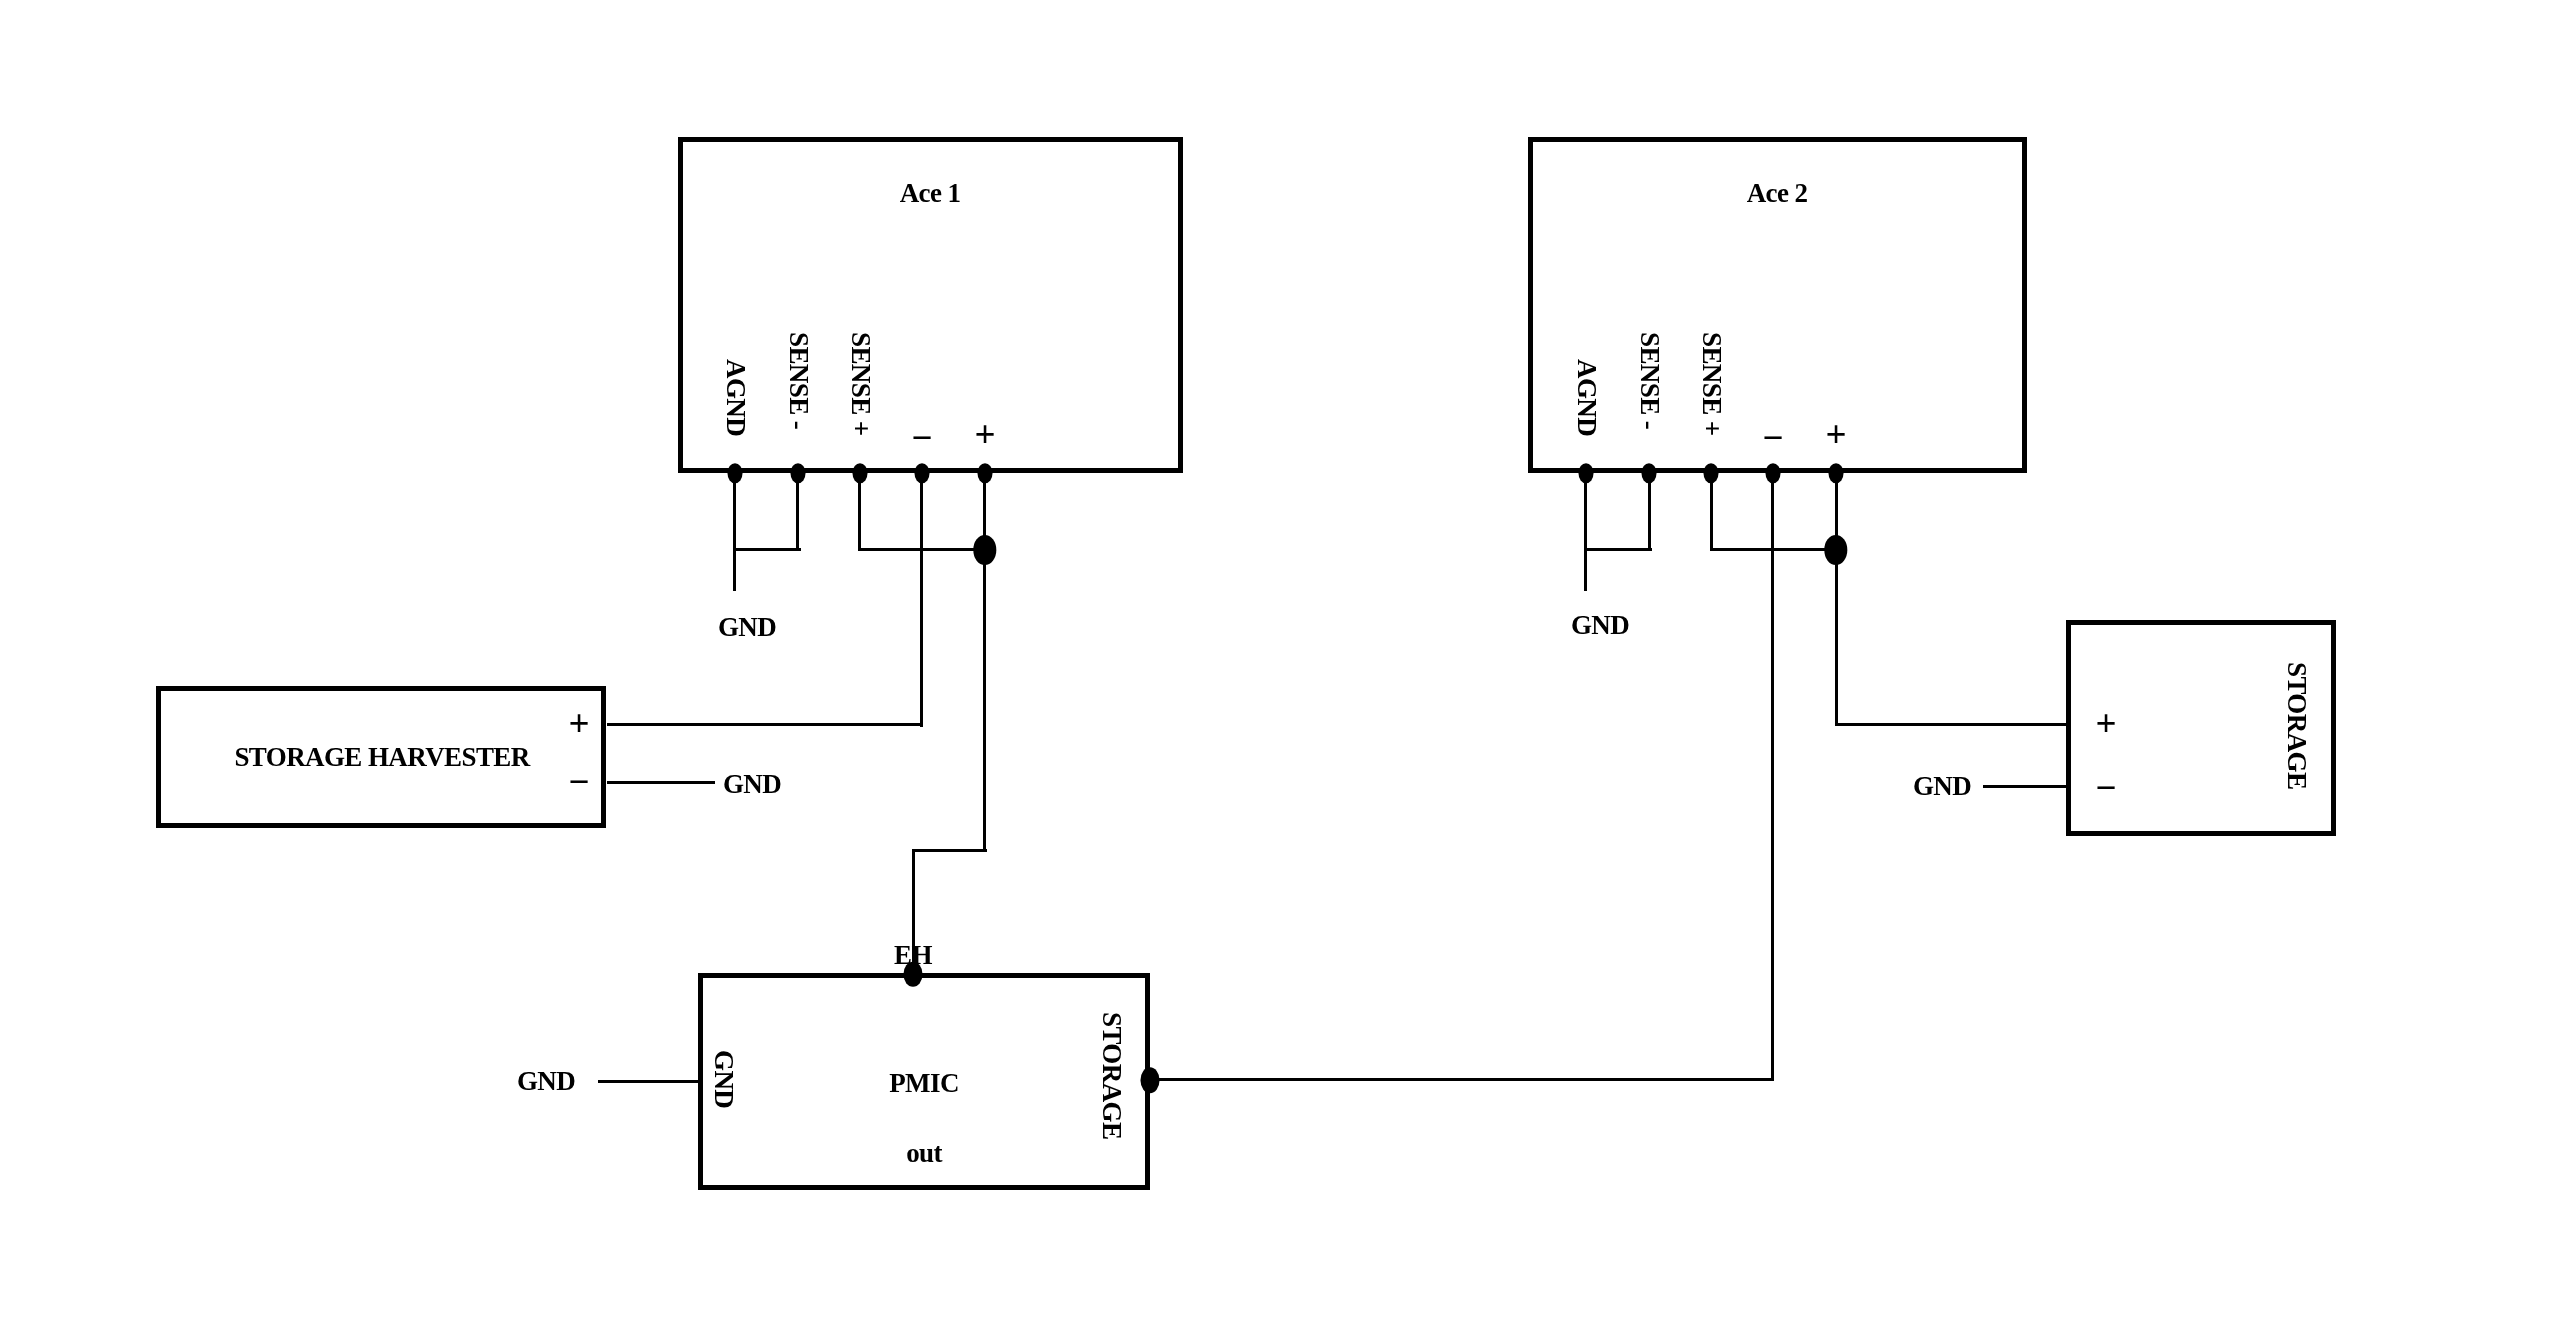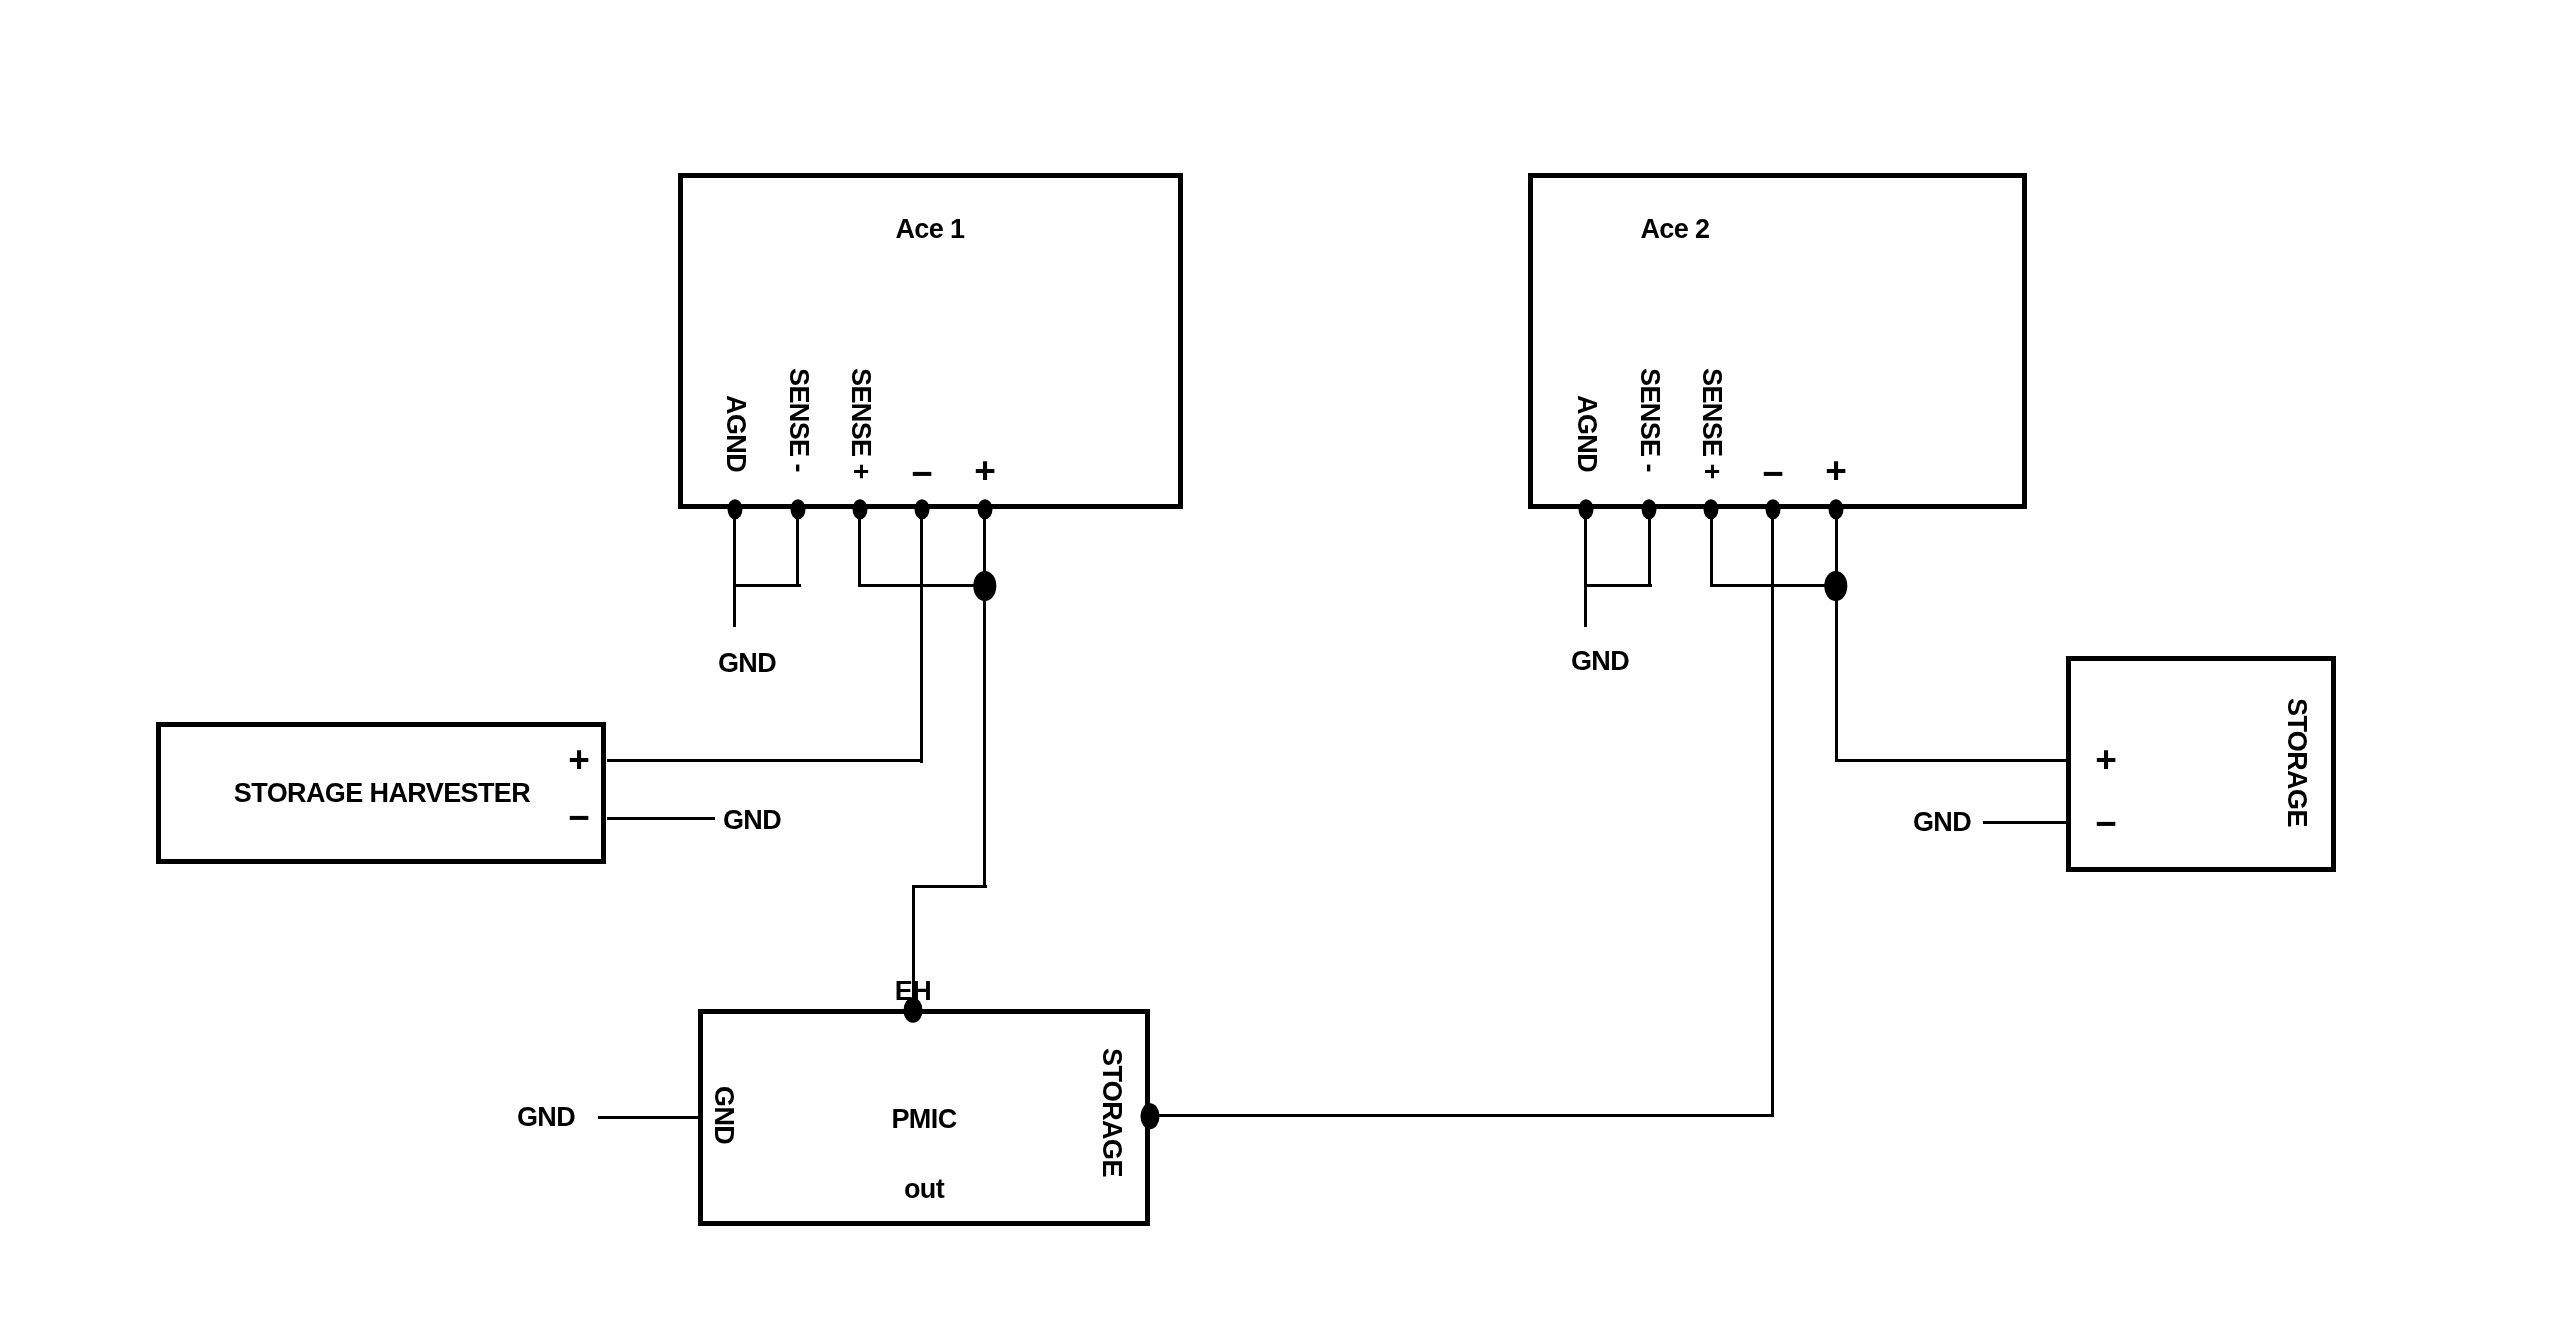--- a/index.html
+++ b/index.html
@@ -1,24 +1,23 @@
 <!DOCTYPE html>
 <html style="font-size:9px"><head>
 <meta charset="utf-8">
 <style>
   html, body { margin: 0; padding: 0; background: #ffffff; }
   #canvas {
     position: relative;
     width: 2576px;
     height: 1278px;
     background: #ffffff;
-    font-family: Liberation Sans, sans-serif;
+    font-family: Liberation Serif, serif;
     color: #000000;
     overflow: hidden;
-    margin-top: 36px;
   }
   .box {
     position: absolute;
     border: 5px solid #000000;
     background: #ffffff;
     box-sizing: border-box;
   }
   .wire { position: absolute; background: #000000; }
   .dot {
     position: absolute;
@@ -121,21 +120,21 @@
   <div class="sign" style="left:579px; top:781px;">−</div>
   <div class="lbl" style="left:752px; top:784px;">GND</div>
 
   <div class="lbl" style="left:913px; top:955px;">EH</div>
   <div class="vlbl" style="left:723px; top:1050px;">GND</div>
   <div class="lbl" style="left:924px; top:1083px;">PMIC</div>
   <div class="vlbl" style="left:1111px; top:1012px;">STORAGE</div>
   <div class="lbl" style="left:924px; top:1153px;">out</div>
   <div class="lbl" style="left:546px; top:1081px;">GND</div>
 
-  <div class="lbl" style="left:1675px; top:193px;">Ace 2</div>
+  <div class="lbl" style="left:1777px; top:193px;">Ace 2</div>
   <div class="vlbl" style="left:1586px; top:359px;">AGND</div>
   <div class="vlbl" style="left:1649px; top:332px;">SENSE -</div>
   <div class="vlbl" style="left:1711px; top:332px;">SENSE +</div>
   <div class="sign" style="left:1773px; top:437px;">−</div>
   <div class="sign" style="left:1836px; top:434px;">+</div>
   <div class="lbl" style="left:1600px; top:625px;">GND</div>
 
   <div class="sign" style="left:2106px; top:723px;">+</div>
   <div class="sign" style="left:2106px; top:787px;">−</div>
   <div class="vlbl" style="left:2296px; top:662px;">STORAGE</div>

